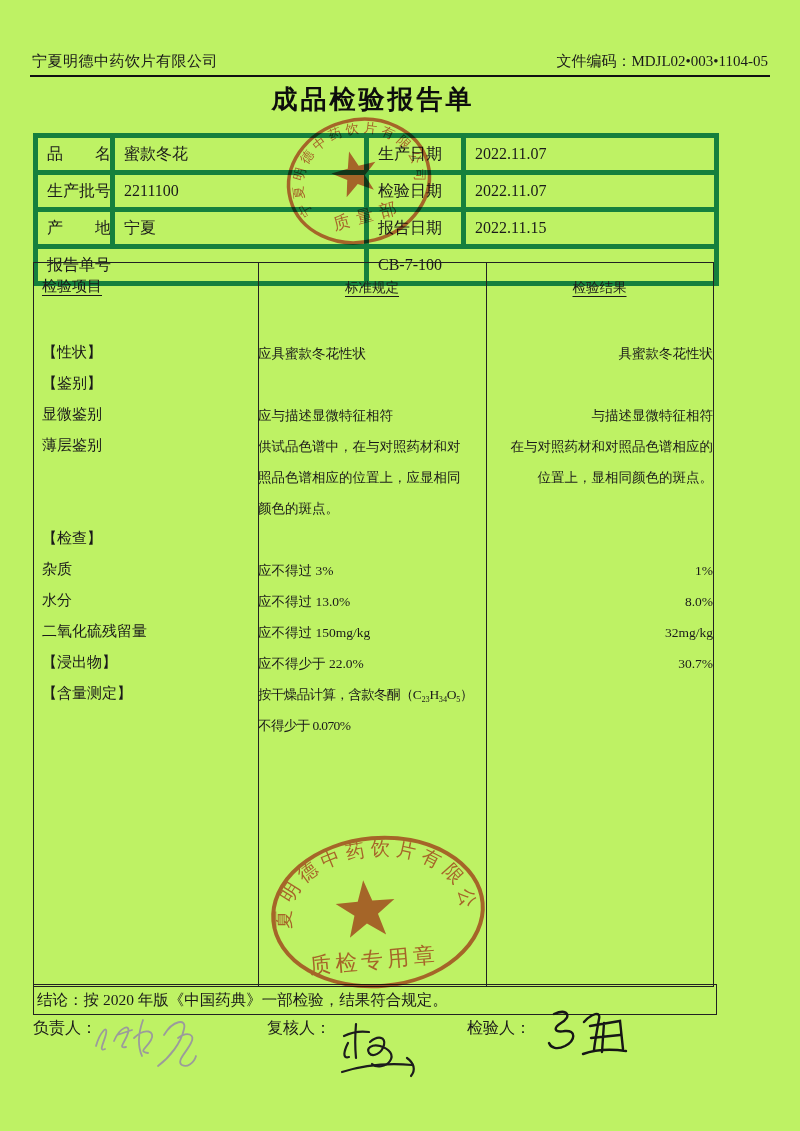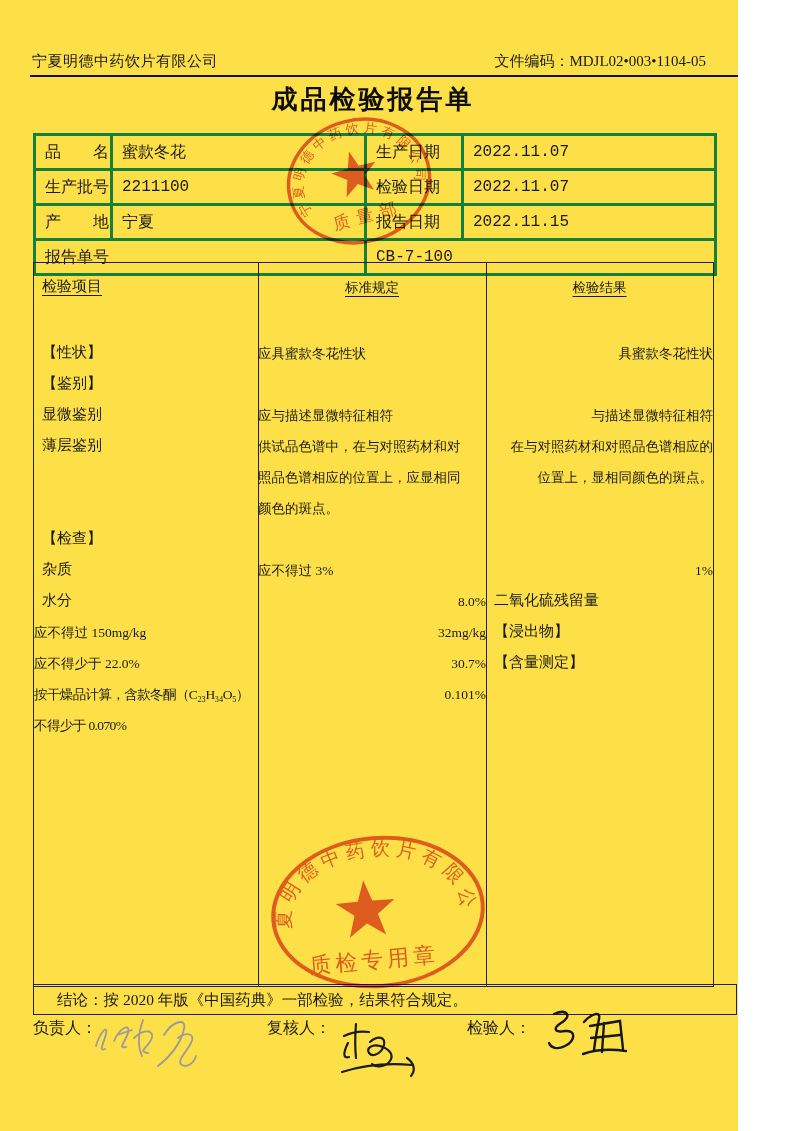--- a/index.html
+++ b/index.html
@@ -1,35 +1,35 @@
 <!DOCTYPE html>
 <html style="--stamp-color: #d9504a;"><head>
 <meta charset="utf-8">
 <style>
   html,body{margin:0;padding:0;background:#ffffff;}
   .page{
-    position:relative;width:738px;height:1131px;background:#fde047;overflow:hidden;
+    position:relative;width:800px;height:1131px;background:#bef264;overflow:hidden;
     font-family:"Liberation Serif","DejaVu Serif",serif;color:#1a1a1a;
   }
   
   .co{position:absolute;left:32px;top:52px;font-size:15px;letter-spacing:.5px;}
   .code{position:absolute;right:32px;top:52px;font-size:15px;}
   .rule{position:absolute;left:30px;top:75px;width:740px;border-top:2px solid #111;}
   .title{
     position:absolute;left:33px;top:82px;width:680px;text-align:center;
     font-family:Liberation Serif, serif;font-weight:bold;
     font-size:26px;letter-spacing:3px;color:#0d0d0d;
   }
   
   table.info{
     position:absolute;left:33px;top:133px;width:681px;border-collapse:collapse;table-layout:fixed;
   }
   table.info td{
-    border:3px solid #15803d;height:32px;font-size:16px;padding:0 0 0 9px;
-    white-space:pre;overflow:hidden;vertical-align:middle;font-family:Liberation Mono, monospace;
+    border:5px solid #15803d;height:32px;font-size:16px;padding:0 0 0 9px;
+    white-space:pre;overflow:hidden;vertical-align:middle;
   }
   
   .main{
     position:absolute;left:33px;top:262px;width:679px;height:723px;
     border:1.5px solid #222;
   }
   .vline{position:absolute;top:0;bottom:0;width:0;border-left:1px solid #222;}
   .v1{left:224px;} .v2{left:452px;}
   .grid{
     position:absolute;left:0;top:0;width:679px;
@@ -41,21 +41,21 @@
   .h.c1{text-align:left;}
   .h.c2,.h.c3{text-align:center;padding-left:0;}
   .u{text-decoration:underline;text-underline-offset:4px;}
   .c1{font-size:15px;padding-left:8px;font-family:Liberation Mono, monospace;}
   .c2{font-size:13.5px;}
   .c3{font-size:13.5px;padding-left:7px;text-align:right;}
   .fit{letter-spacing:-0.6px;}
   
   .concl{
     position:absolute;left:33px;top:984px;width:679px;height:29px;
-    border:1.5px solid #222;font-size:15.5px;line-height:29px;padding-left:23px;
+    border:1.5px solid #222;font-size:15.5px;line-height:29px;padding-left:3px;
     box-sizing:content-box;white-space:pre;
   }
   
   .sig-label{position:absolute;top:1018px;font-size:16px;}
   .sl1{left:33px;} .sl2{left:267px;} .sl3{left:467px;}
   .sigsvg{position:absolute;pointer-events:none;}
   
   .stamp{
     position:absolute;pointer-events:none;mix-blend-mode:multiply;opacity:.85;
     color:var(--stamp-color,#d9504a);
@@ -138,34 +138,34 @@
 
       <div class="c1">【检查】</div>
       <div class="c2"></div>
       <div class="c3"></div>
 
       <div class="c1">杂质</div>
       <div class="c2">应不得过 3%</div>
       <div class="c3">1%</div>
 
       <div class="c1">水分</div>
+      <div class="c2">应不得过 13.0%</div>
       <div class="c3">8.0%</div>
 
       <div class="c1">二氧化硫残留量</div>
       <div class="c2">应不得过 150mg/kg</div>
       <div class="c3">32mg/kg</div>
 
       <div class="c1">【浸出物】</div>
       <div class="c2">应不得少于 22.0%</div>
       <div class="c3">30.7%</div>
 
       <div class="c1">【含量测定】</div>
       <div class="c2 fit">按干燥品计算，含款冬酮（C₂₃H₃₄O₅）
 不得少于 0.070%</div>
-      <div class="c3">0.101%</div>
     </div>
   </div>
 
   <div class="concl"><span>结论：按 2020 年版《中国药典》一部检验，结果符合规定。</span></div>
 
   <span class="sig-label sl1">负责人：</span>
   <span class="sig-label sl2">复核人：</span>
   <span class="sig-label sl3">检验人：</span>
 
   <svg class="sigsvg" style="left:88px;top:1010px" width="120" height="62" viewBox="0 0 120 62">

